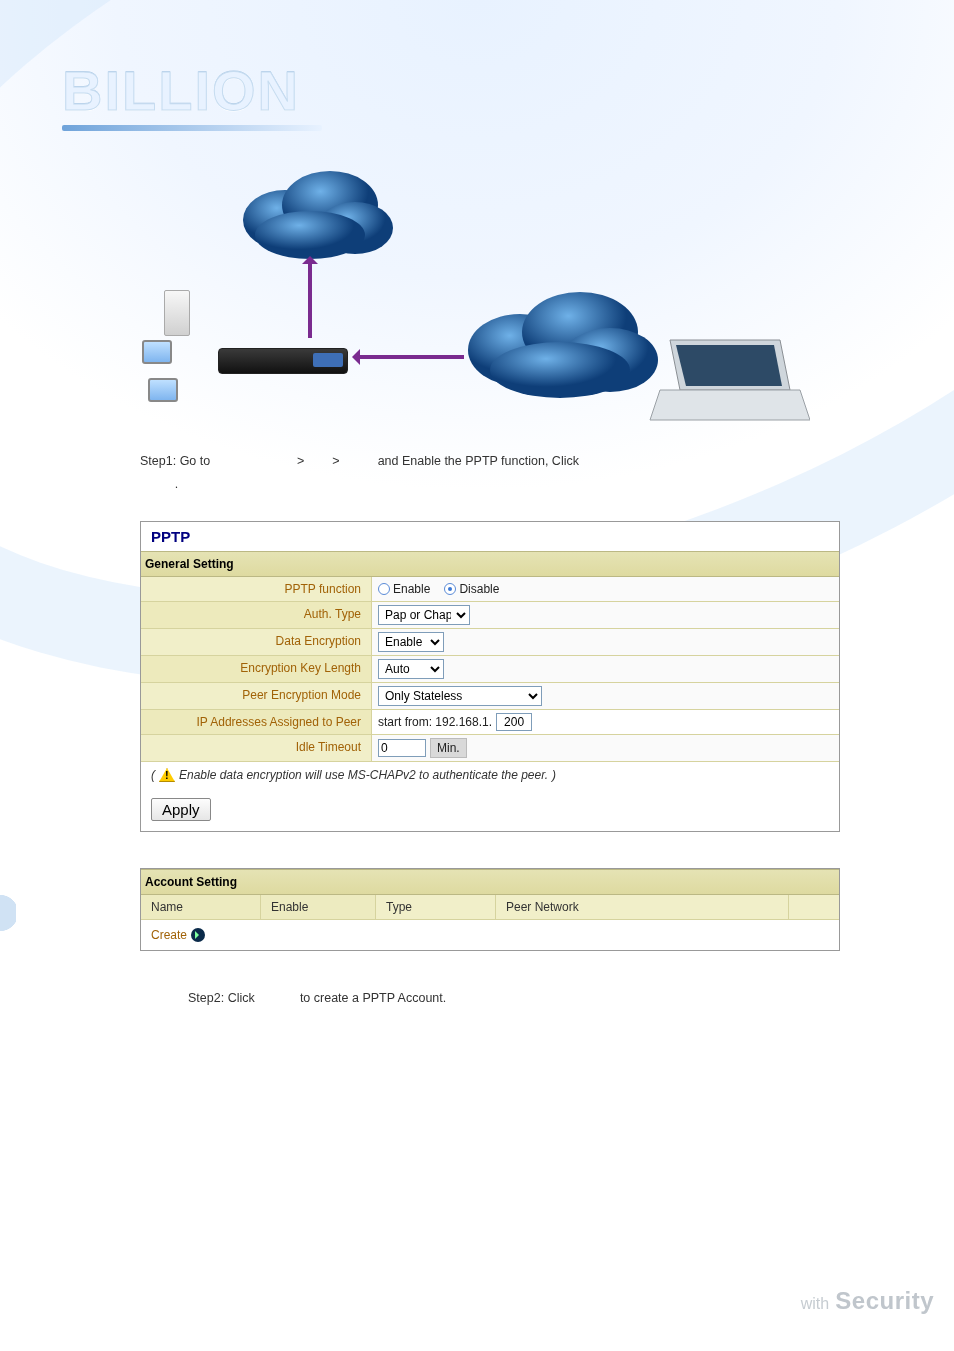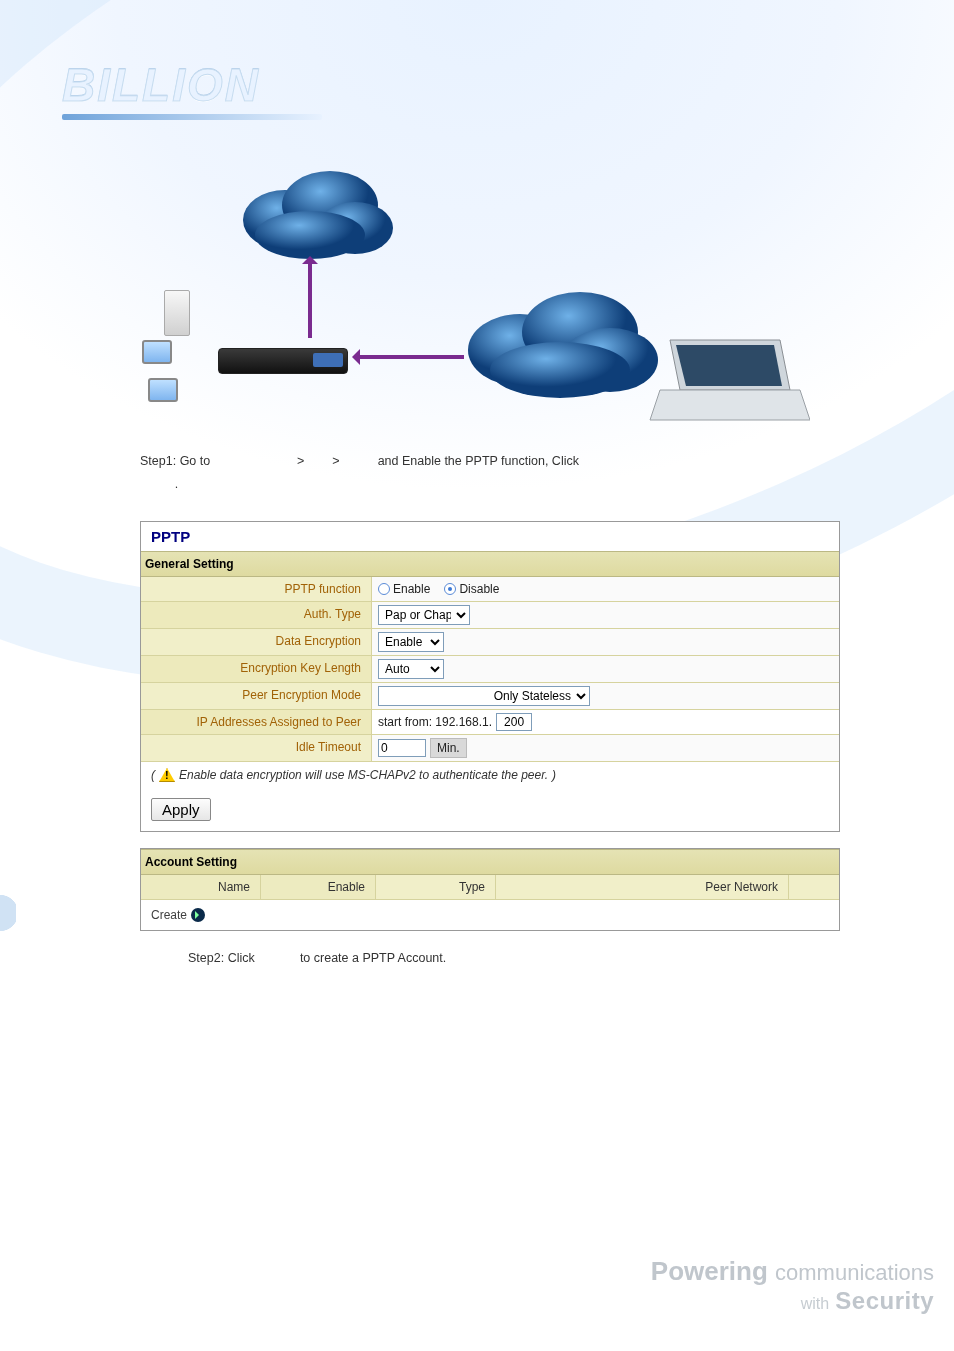--- a/index.html
+++ b/index.html
@@ -10,22 +10,22 @@
     overflow: hidden;
   }
   .swoosh {
     position: absolute; top: -260px; left: -260px; width: 1600px; height: 900px;
     border: 90px solid rgba(210,230,250,0.45);
     border-radius: 50%;
     transform: rotate(-18deg);
   }
   .logo-wrap { position: absolute; top: 58px; left: 62px; }
   .logo-text {
-    font-family: Arial Black, Arial, sans-serif; font-weight: 900; font-style: italic;
-    font-size: 46px; letter-spacing: 2px; color: #e8f2ff;
+    font-family: Arial Black, Arial, sans-serif; font-weight: 900; 
+    font-size: 56px; letter-spacing: 2px; color: #e8f2ff;
     -webkit-text-stroke: 1px #c6dcf0;
     text-shadow: 0 1px 0 #fff, 0 -1px 0 #b0cbe6;
   }
   .logo-underline { height: 6px; width: 260px; background: linear-gradient(90deg,#6fa3da,#e8f2ff); margin-top: 2px; border-radius: 2px; }
 
   .diagram { position: absolute; top: 150px; left: 140px; width: 700px; height: 290px; }
   .cloud { position: absolute; }
   .cloud svg { display: block; }
   .arrow-v { position: absolute; width: 4px; background: #7a2b8f; }
   .arrow-v::before { content:""; position:absolute; top:-10px; left:-6px; border:8px solid transparent; border-bottom-color:#7a2b8f; }
@@ -33,48 +33,48 @@
   .arrow-h::before { content:""; position:absolute; left:-10px; top:-6px; border:8px solid transparent; border-right-color:#7a2b8f; }
   .router { position:absolute; width:130px; height:26px; background:linear-gradient(#3a3a3a,#111); border-radius:4px; border:1px solid #222;}
   .router::after{content:"";position:absolute;right:4px;top:4px;width:30px;height:14px;background:#3e6fb7;border-radius:2px;}
   .pcbox { position:absolute; width:26px; height:46px; background:linear-gradient(#f7f7f7,#d0d0d0); border:1px solid #aaa; border-radius:2px;}
   .monitor { position:absolute; width:30px; height:24px; background:linear-gradient(#bfe0ff,#7fb5ef); border:2px solid #888; border-radius:3px;}
   .laptop { position:absolute; }
 
   .content { position: absolute; top: 450px; left: 140px; width: 700px; font-size: 12.5px; color: #333; }
   .step-line { margin-bottom: 26px; line-height: 1.8; }
 
-  .ss { border: 1px solid #999; margin-bottom: 16px; font-family: Arial, sans-serif; font-size: 12px; }
+  .ss { border: 1px solid #999; margin-bottom: 36px; font-family: Arial, sans-serif; font-size: 12px; }
   .ss-title { background: #fff; padding: 6px 10px; font-weight: bold; color: #000080; font-size: 15px; }
   .ss-header { background: linear-gradient(#e5e3b4,#dedaa0); color: #000; font-weight: bold; padding: 5px 4px; border-top: 1px solid #bbb884; border-bottom: 1px solid #bbb884; }
   .ss-row { display: flex; border-bottom: 1px solid #d6d39e; background: #f1efc9; }
   .ss-row:nth-child(even) { background: #edeabc; }
   .ss-label { width: 230px; padding: 5px 10px; color: #a16207; text-align: right; }
   .ss-value { flex: 1; padding: 3px 6px; background: #fff; border-left: 1px solid #d6d39e; color: #222; display: flex; align-items: center; gap: 4px; }
   .ss-rows .ss-value { background: #fafafa; }
   .ip-row .ss-value { background:#fff; }
   .radio { display:inline-flex; align-items:center; gap:3px; margin-right:10px; }
   .rdot { width:12px; height:12px; border:1px solid #5a8bd7; border-radius:50%; display:inline-block; position:relative; background:#fff;}
   .rdot.sel::after{content:"";position:absolute;inset:3px;background:#3a78d6;border-radius:50%;}
   select, input[type=text] { font-family: Arial; font-size: 12px; border: 1px solid #7f9db9; padding: 1px 2px; background:#fff; }
   .sel-auth { width: 92px; }
   .sel-sm { width: 66px; }
-  .sel-peer { width: 212px; text-align: right; }
+  .sel-peer { width: 164px; }
   .ip-input { width: 36px; text-align:center; }
   .idle-input { width: 48px; }
   .note-row { background:#fff; padding:6px 10px; font-style: italic; color:#333; display:flex; align-items:center; gap:4px;}
   .warn-tri { width:16px; height:14px; display:inline-block; background: #ffcc00; clip-path: polygon(50% 0,100% 100%,0 100%); position:relative; border:1px solid #b58b00;}
   .warn-tri::after{content:"!";position:absolute;left:5px;top:0;font-style:normal;font-weight:bold;font-size:11px;color:#000;}
   .apply-row { background:#fff; padding:10px; }
   .btn-apply { font-family: Arial; font-size:15px; padding:2px 10px; border:1px solid #888; background:linear-gradient(#fdfdfd,#e6e6e6); border-radius:2px; cursor:pointer;}
-  .cols { display:flex; background:#edebc0; border-bottom:1px solid #d6d39e;text-align:right;}
+  .cols { display:flex; background:#edebc0; border-bottom:1px solid #d6d39e;}
   .col { padding:5px 10px; color:#333; border-right:1px solid #d6d39e;}
   .col-name{width:120px;} .col-enable{width:115px;} .col-type{width:120px; background:#f1efc9;} .col-peer{flex:1; background:#f1efc9;} .col-act{width:50px; background:#f1efc9; border-right:none;}
   .create-row { background:#fff; padding:8px 10px; }
-  .create-link { color:#404040; font-size:12px; display:inline-flex; align-items:center; gap:4px; cursor:pointer;}
+  .create-link { color:#a16207; font-size:12px; display:inline-flex; align-items:center; gap:4px; cursor:pointer;}
   .create-arrow { width:14px;height:14px;border-radius:50%;background:#0a2a4a;display:inline-block;position:relative;}
   .create-arrow::after{content:"";position:absolute;left:4px;top:3px;border:4px solid transparent;border-left-color:#7fffa0;}
 
   .footer-brand { position:absolute; bottom:36px; right:20px; text-align:right; }
   .fb-main { font-family: Arial; font-size:26px; color:#c0c6cc; font-weight:bold;}
   .fb-main .light { font-weight:normal; font-size:22px; }
   .fb-sub { font-family: Arial; font-size:22px; color:#c0c6cc; }
   .fb-sub .sec { font-size:24px; font-weight:bold; letter-spacing:0.5px;}
   .fb-with { font-size:16px; color:#c6ccd1;}
   .left-tab { position:absolute; left:0; top:888px; width:16px; height:50px; background:radial-gradient(circle at 0 50%, #d0e2f4 60%, transparent 62%);}
@@ -241,16 +241,15 @@
 
     <div class="step-line" style="margin-top:4px;margin-left:48px;">
       <span>Step2:</span>
       <span>Click</span>
       &nbsp;&nbsp;&nbsp;&nbsp;&nbsp;&nbsp;&nbsp;&nbsp;&nbsp;&nbsp;&nbsp;
       <span>to create a PPTP Account.</span>
     </div>
   </div>
 
   <div class="footer-brand">
-    <div class="fb-main"><span>Powering</span> <span class="light">communications</span></div>
     <div class="fb-sub"><span class="fb-with">with</span> <span class="sec">Security</span></div>
   </div>
 </div>
 
 </body></html>

